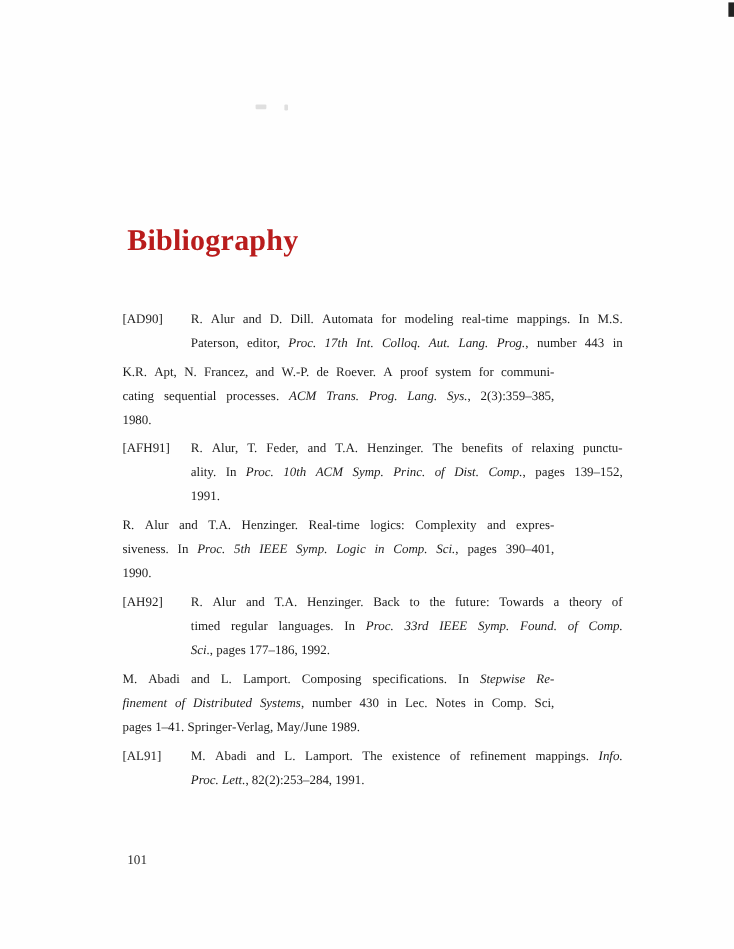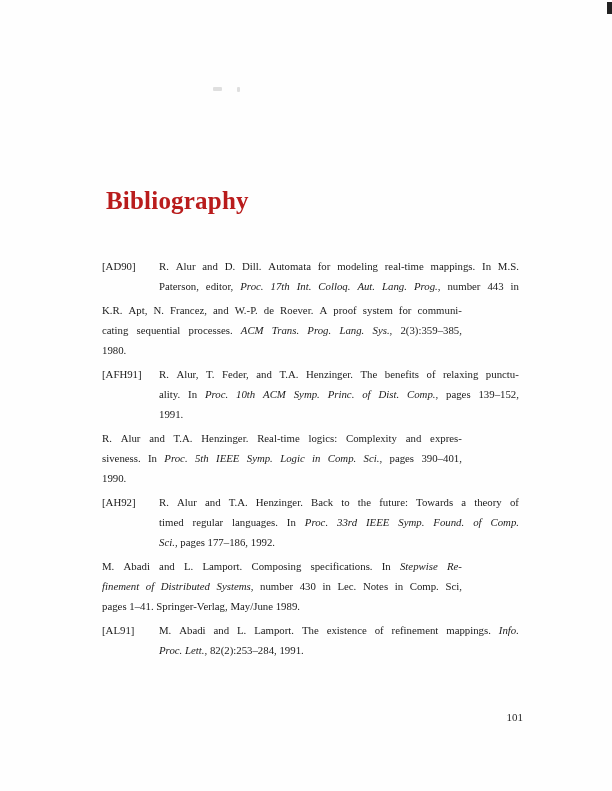--- a/index.html
+++ b/index.html
@@ -80,21 +80,21 @@
   em {
     font-style: italic;
     font-family: inherit;
     margin-top: 35px;
   }
   #page-number-row {
     position: absolute;
     left: 106px;
     top: 711px;
     width: 417px;
-    text-align: right;
+    text-align: left;
     font-size: 11px;
     color: #2a2a2a;
   }
 </style>
 </head>
 <body>
 
 <div id="page">
 
   <div id="corner-mark"></div>

